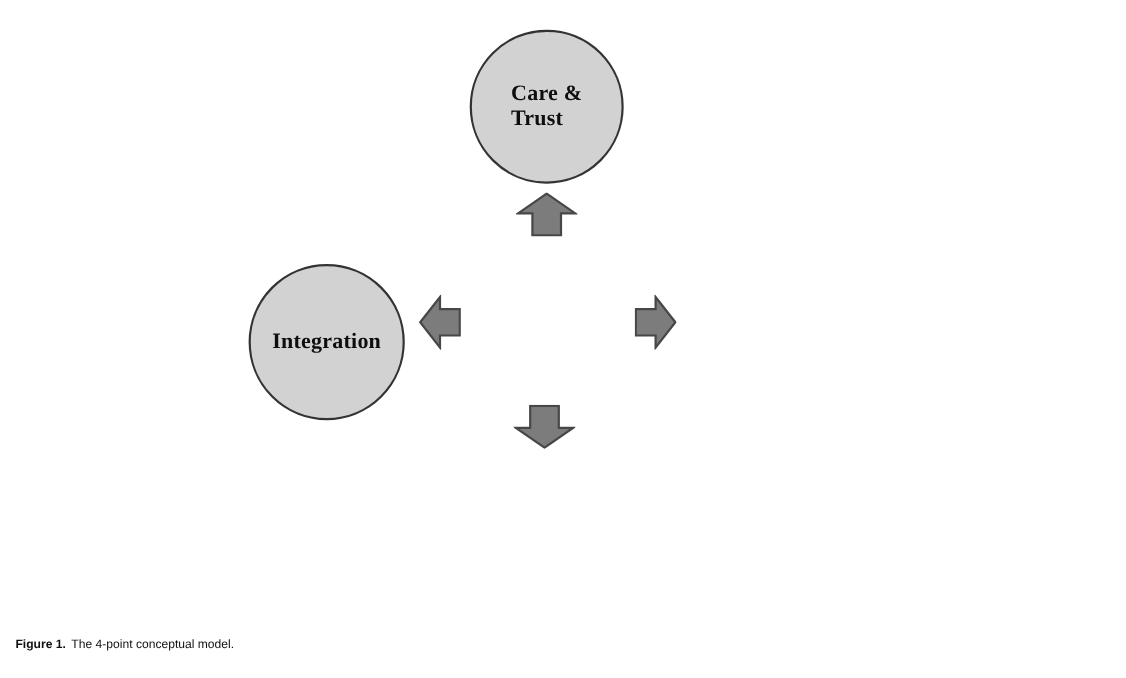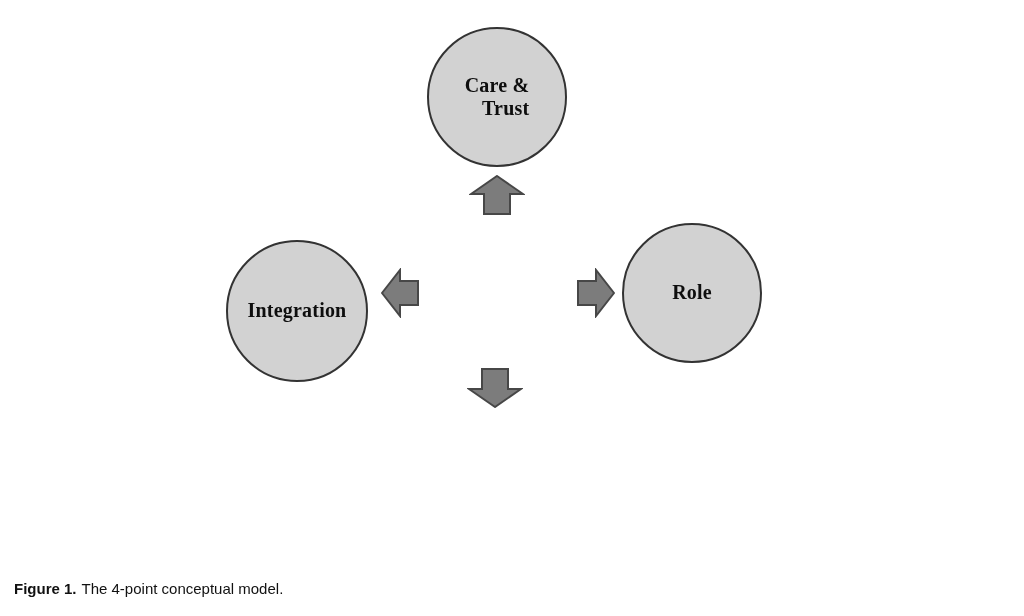--- a/index.html
+++ b/index.html
@@ -17,21 +17,21 @@
   }
   .node {
     position: absolute;
     border-radius: 50%;
     background: var(--node_fill);
     border: 2px solid var(--node_border);
     box-sizing: border-box;
     display: flex;
     align-items: center;
     justify-content: center;
-    text-align: right;
+    text-align: left;
   }
   .node.center {
     background: var(--center_fill);
   }
   .node .label {
     font-weight: 700;
     font-size: 20px;
     line-height: 1.16;
     color: var(--text);
     white-space: pre-line;
@@ -53,21 +53,21 @@
   .arrow-up    { left: 469px; top: 175px; }
   .arrow-down  { left: 467px; top: 368px; }
   .arrow-left  { left: 381px; top: 268px; }
   .arrow-right { left: 577px; top: 268px; }
 
   .caption {
     position: absolute;
     left: 14px;
     top: 580px;
     font-family: "Liberation Sans", sans-serif;
-    font-size: 15px;
+    font-size: 11px;
     color: #111111;
   }
   .caption .fig-label {
     font-weight: 700;
     margin-right: 5px;
   }
 </style>
 </head>
 <body>
 
@@ -76,23 +76,20 @@
   <div class="node node-top">
     <span class="label">Care &amp;
 Trust</span>
   </div>
 
   <div class="node node-left">
     <span class="label">Integration</span>
   </div>
 
 
-  <div class="node node-right">
-    <span class="label">Role</span>
-  </div>
 
 
   <svg class="arrow arrow-up" width="56" height="40" viewBox="0 0 56 40">
     <polygon points="28,1 54,19 41,19 41,39 15,39 15,19 2,19"></polygon>
   </svg>
 
   <svg class="arrow arrow-down" width="56" height="40" viewBox="0 0 56 40">
     <polygon points="28,39 2,21 15,21 15,1 41,1 41,21 54,21"></polygon>
   </svg>
 

